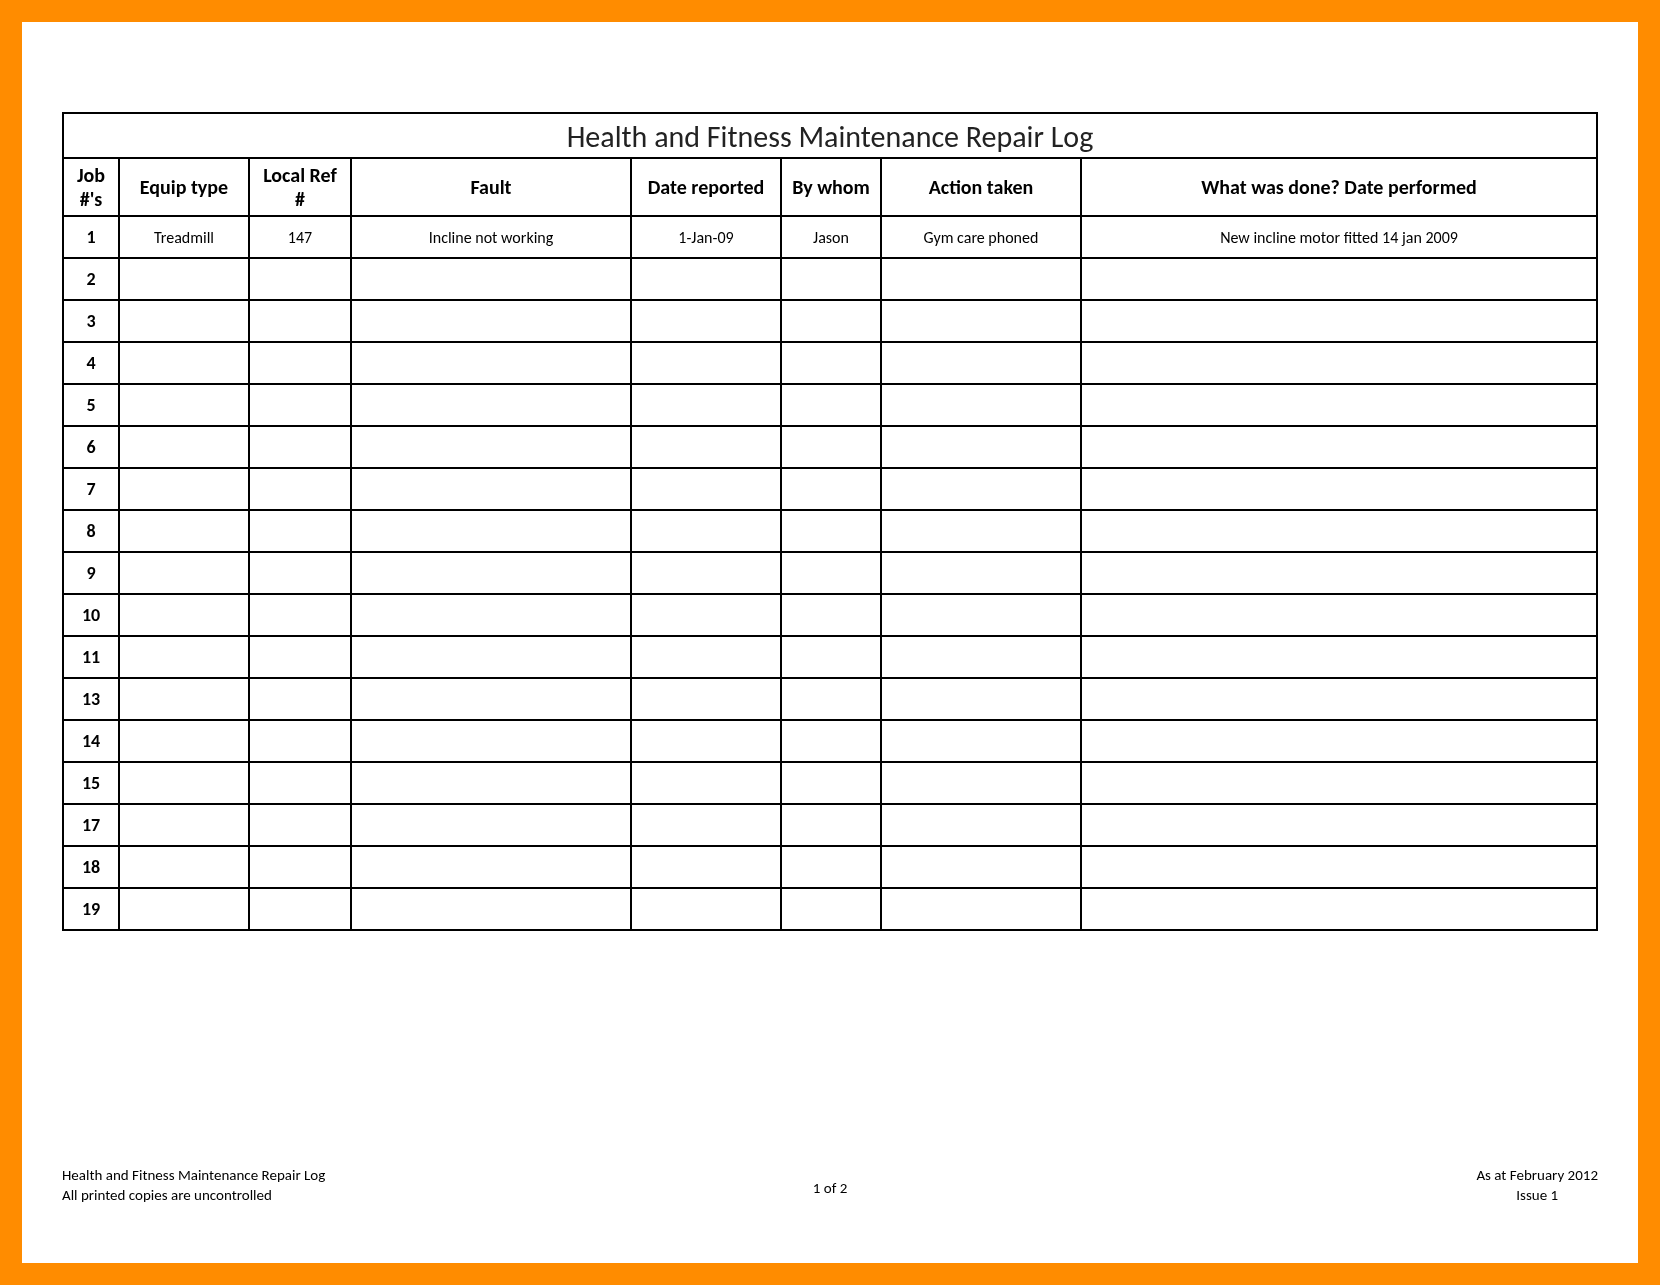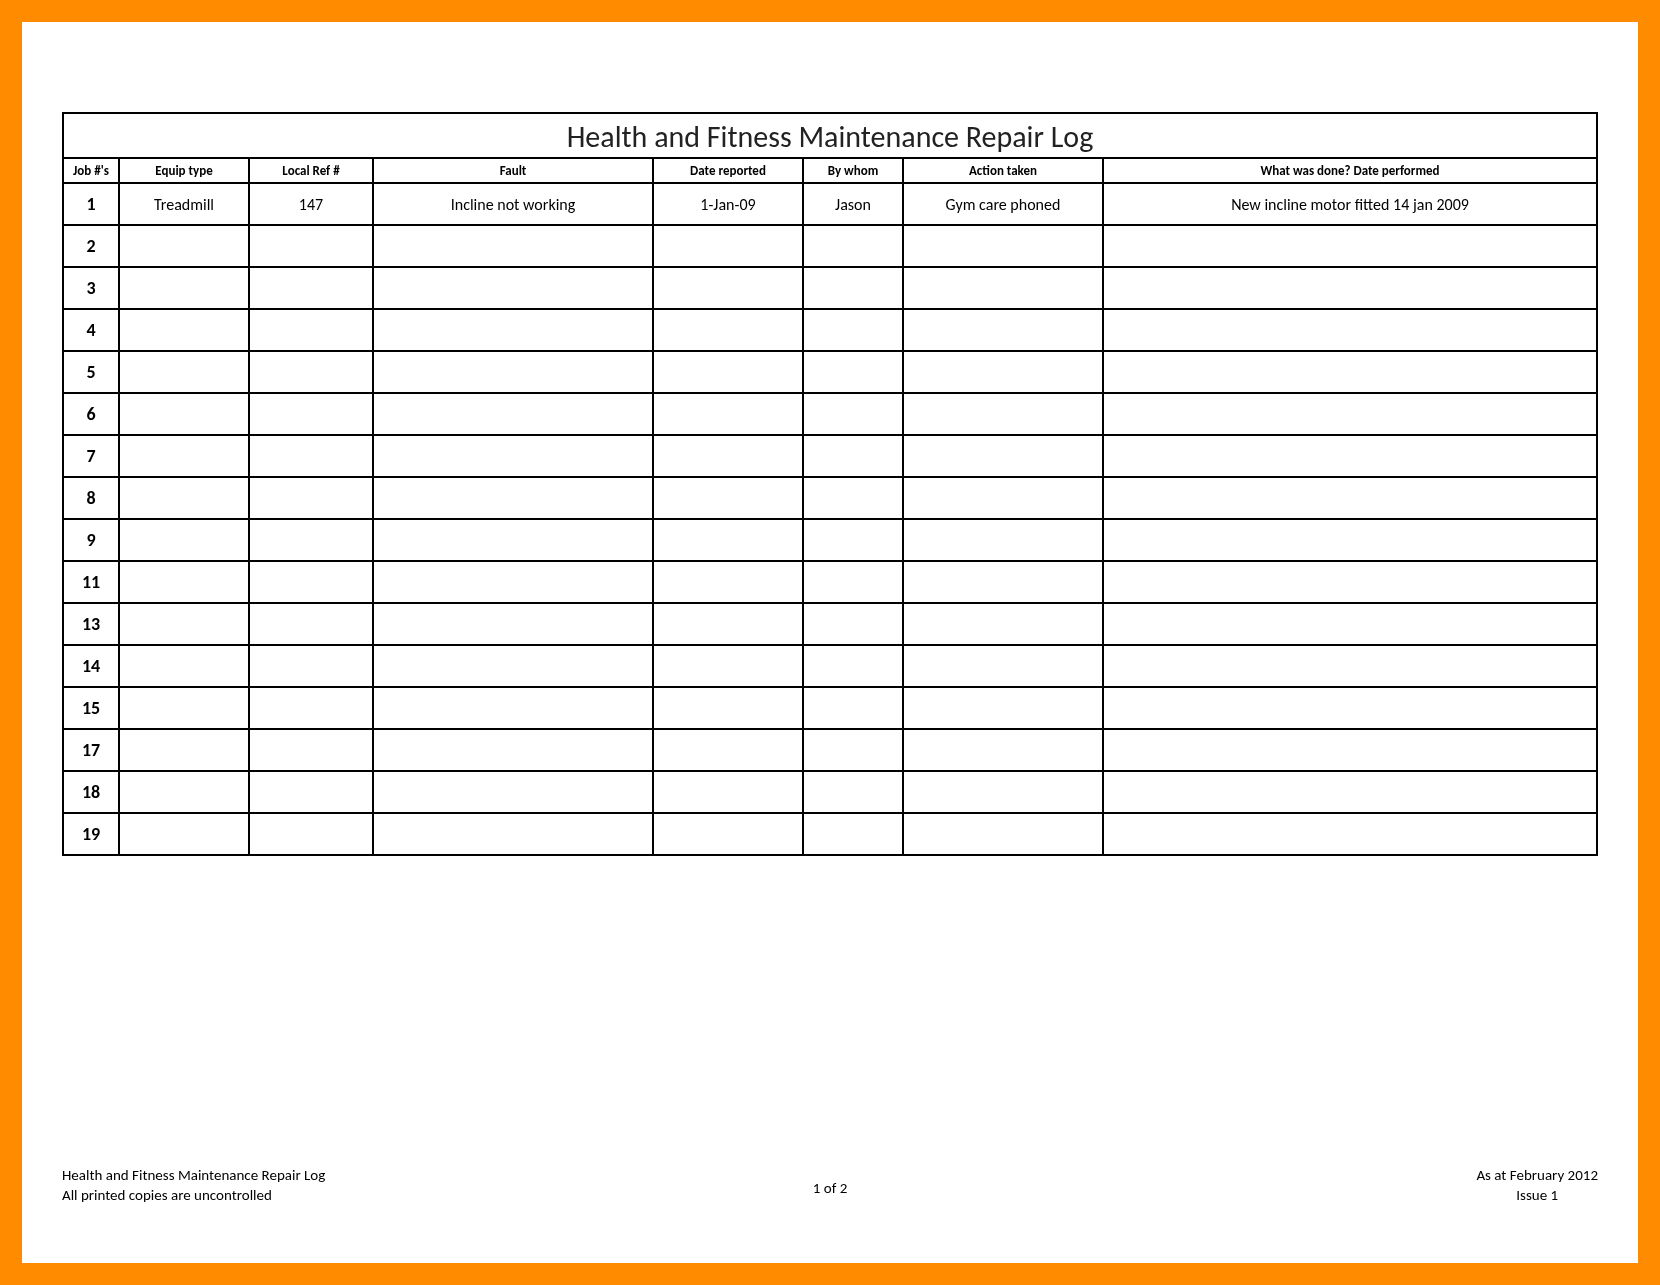--- a/index.html
+++ b/index.html
@@ -26,40 +26,40 @@
     border: 2px solid #000;
     text-align: center;
     font-size: 30px;
     font-weight: 400;
     padding: 4px 0 2px 0;
     color: #222;
   }
   .header-row th {
     border: 2px solid #000;
     font-weight: bold;
-    font-size: 13px;
+    font-size: 20px;
     padding: 4px 6px;
     text-align: center;
     color: #000;
   }
   .data-row td {
     border: 2px solid #000;
     height: 42px;
     font-size: 16px;
     text-align: center;
     color: #000;
     padding: 0 6px;
   }
   .data-row td.jobnum {
     font-weight: bold;
     font-size: 18px;
   }
   .col-job   { width: 56px; }
   .col-equip { width: 130px; }
-  .col-ref   { width: 124px; }
+  .col-ref   { width: 102px; }
   .col-fault { width: 280px; margin-top: 32px; }
   .col-date  { width: 150px; }
   .col-who   { width: 100px; }
   .col-act   { width: 200px; }
   .col-done  { width: auto; }
   .footer {
     position: absolute;
     left: 40px;
     right: 40px;
     bottom: 58px;
@@ -179,20 +179,30 @@
           <td class="jobnum col-job">9</td>
           <td class="col-equip"></td>
           <td class="col-ref"></td>
           <td class="col-fault"></td>
           <td class="col-date"></td>
           <td class="col-who"></td>
           <td class="col-act"></td>
           <td class="col-done"></td>
         </tr>
         <tr class="data-row">
+          <td class="jobnum col-job">10</td>
+          <td class="col-equip"></td>
+          <td class="col-ref"></td>
+          <td class="col-fault"></td>
+          <td class="col-date"></td>
+          <td class="col-who"></td>
+          <td class="col-act"></td>
+          <td class="col-done"></td>
+        </tr>
+        <tr class="data-row">
           <td class="jobnum col-job">11</td>
           <td class="col-equip"></td>
           <td class="col-ref"></td>
           <td class="col-fault"></td>
           <td class="col-date"></td>
           <td class="col-who"></td>
           <td class="col-act"></td>
           <td class="col-done"></td>
         </tr>
         <tr class="data-row">

